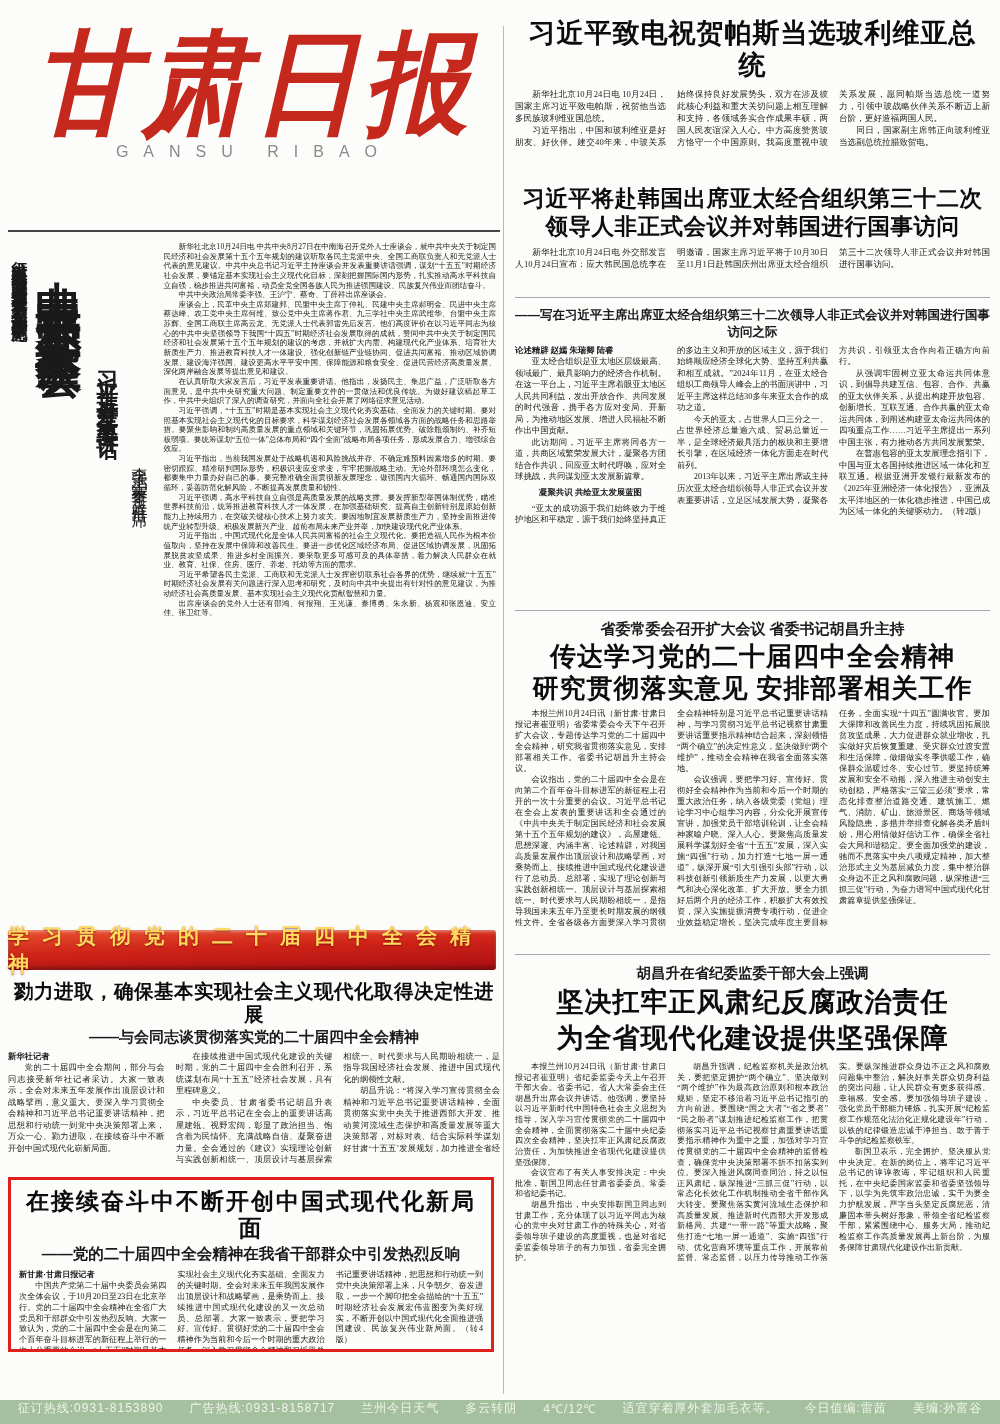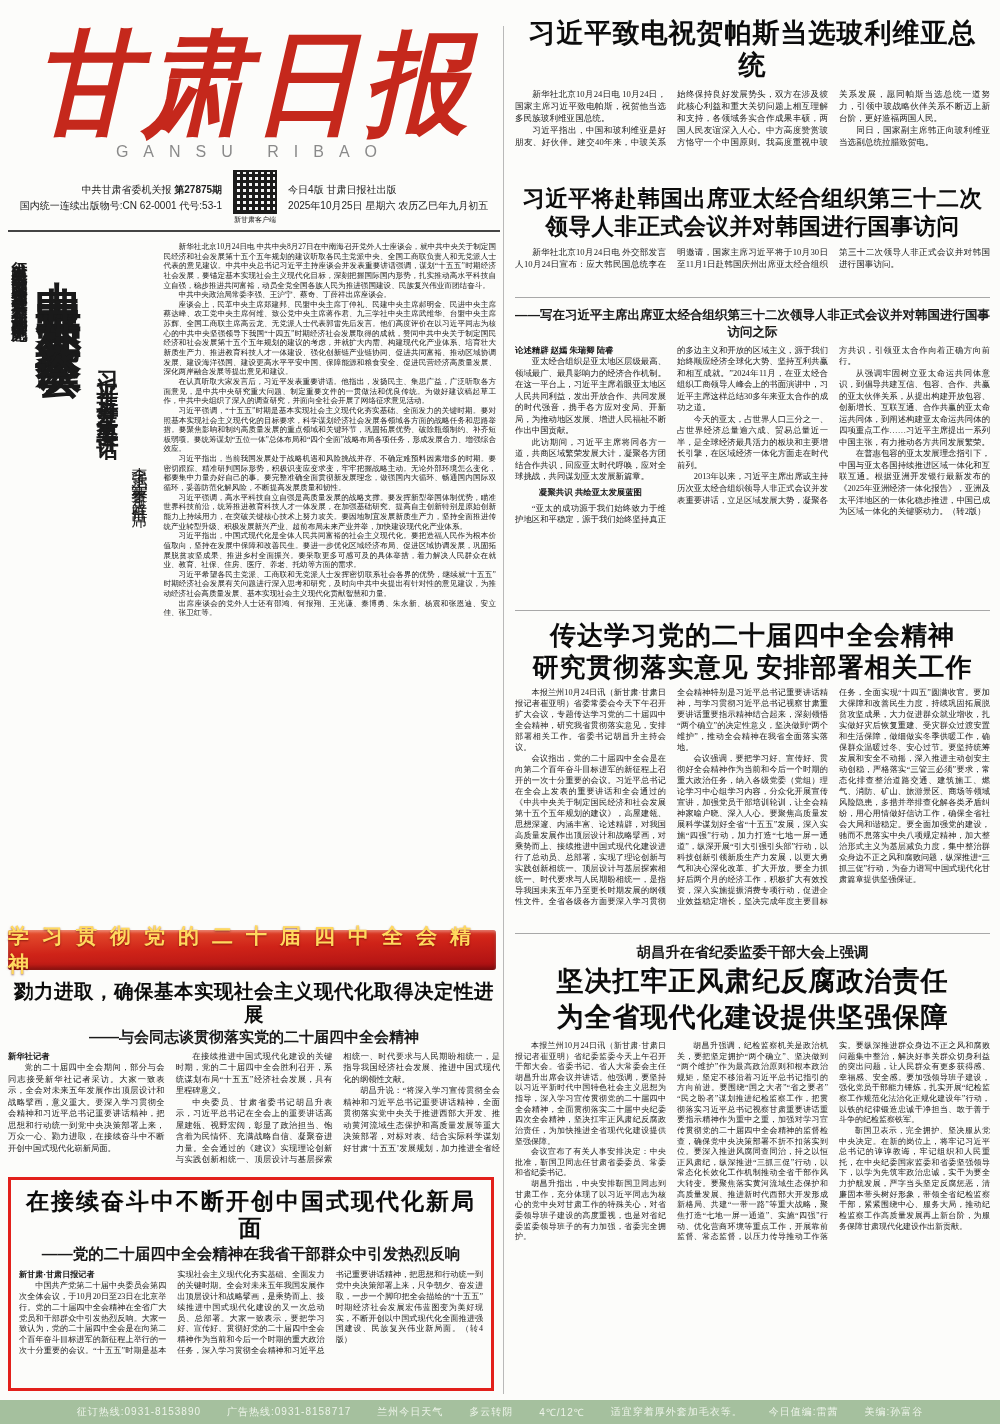--- a/index.html
+++ b/index.html
@@ -65,21 +65,21 @@
   .cols3 p.subhead-p{text-indent:0;font-weight:bold;text-align:center;margin:4px 0;
                      font-family:"Liberation Sans",sans-serif;}
   .hr{border:none;border-top:1px solid #a8a8a8;margin:7px 0;}
 
   
   .unity-title{font-size:19.5px;letter-spacing:0.5px;}
   .unity-sub{font-size:15px;}
   .unity-body{height:118px;font-size:8.3px;line-height:1.38;margin-top:4px;}
 
   .redbox{flex:none;border:3px solid #e2201b;margin:8px 6px 4px 0;padding:6px 8px 4px 8px;
-          box-sizing:border-box;height:214px;overflow:hidden;}
+          box-sizing:border-box;height:175px;overflow:hidden;}
   .redbox-title{font-size:23px;letter-spacing:2px;}
   .redbox-sub{font-size:15.5px;margin-top:2px;}
   .redbox-body{height:104px;font-size:8.1px;line-height:1.34;margin-top:5px;}
 
   
   .congrats-title{font-size:27px;letter-spacing:1px;margin-top:12px;}
   .congrats-body{height:96px;font-size:8.6px;line-height:1.4;margin-top:6px;}
 
   .apecv-title{font-size:22.5px;letter-spacing:0.5px;}
   .apecv-body{height:44px;font-size:8.6px;line-height:1.4;margin-top:5px;}
@@ -90,50 +90,35 @@
 
   .sc-kicker{font-size:15px;}
   .sc-title{font-size:26px;letter-spacing:1px;}
   .sc-body{height:238px;font-size:8.2px;line-height:1.34;margin-top:5px;}
 
   .disc-kicker{font-size:14.5px;}
   .disc-title{font-size:27px;letter-spacing:1px;}
   .disc-body{flex:1;font-size:8.0px;line-height:1.33;margin-top:5px;}
 
   
-  .footer{flex:none;height:24px;background:#a5c09e;display:flex;align-items:center;
+  .footer{flex:none;height:24px;background:#a5c09e;display:flex;
           justify-content:center;gap:26px;font-family:"Liberation Sans",sans-serif;
-          font-size:10px;color:#eef4ea;letter-spacing:1px;}
+          font-size:12px;color:#eef4ea;letter-spacing:1px;}
 </style>
 </head>
 <body>
 
 <div class="page">
   <div class="cols">
 
     <div class="left">
 
       <div class="masthead">
         <div class="brand">甘肃日报</div>
         <div class="pinyin">GANSU RIBAO</div>
-        <div class="mast-info">
-          <div class="blk l">
-            <span>中共甘肃省委机关报</span>
-            <b>第27875期</b><br>
-            <span>国内统一连续出版物号:CN 62-0001 代号:53-1</span>
-          </div>
-          <div class="qr-wrap">
-            <div class="qr"></div>
-            <div class="qr-label">新甘肃客户端</div>
-          </div>
-          <div class="blk r">
-            <span>今日4版 甘肃日报社出版</span><br>
-            <span>2025年10月25日 星期六 农历乙巳年九月初五</span>
-          </div>
-        </div>
       </div>
 
       <div class="lead">
         <div class="v side-note">征求对中共中央关于制定国民经济和社会发展第十五个五年规划的建议的意见</div>
         <div class="v lead-title">中共中央召开党外人士座谈会</div>
         <div class="v lead-sub">习近平主持并发表重要讲话</div>
         <div class="v lead-by">李强王沪宁蔡奇丁薛祥出席</div>
         <div class="lead-body">
           <p>新华社北京10月24日电 中共中央8月27日在中南海召开党外人士座谈会，就中共中央关于制定国民经济和社会发展第十五个五年规划的建议听取各民主党派中央、全国工商联负责人和无党派人士代表的意见建议。中共中央总书记习近平主持座谈会并发表重要讲话强调，谋划“十五五”时期经济社会发展，要锚定基本实现社会主义现代化目标，深刻把握国际国内形势，扎实推动高水平科技自立自强，稳步推进共同富裕，动员全党全国各族人民为推进强国建设、民族复兴伟业而团结奋斗。</p>
           <p>中共中央政治局常委李强、王沪宁、蔡奇、丁薛祥出席座谈会。</p>
@@ -208,20 +193,21 @@
           <p>今天的亚太，占世界人口三分之一、占世界经济总量逾六成、贸易总量近一半，是全球经济最具活力的板块和主要增长引擎，在区域经济一体化方面走在时代前列。</p>
           <p>2013年以来，习近平主席出席或主持历次亚太经合组织领导人非正式会议并发表重要讲话，立足区域发展大势，凝聚各方共识，引领亚太合作向着正确方向前行。</p>
           <p>从强调牢固树立亚太命运共同体意识，到倡导共建互信、包容、合作、共赢的亚太伙伴关系，从提出构建开放包容、创新增长、互联互通、合作共赢的亚太命运共同体，到阐述构建亚太命运共同体的四项重点工作……习近平主席提出一系列中国主张，有力推动各方共同发展繁荣。</p>
           <p>在普惠包容的亚太发展理念指引下，中国与亚太各国持续推进区域一体化和互联互通。根据亚洲开发银行最新发布的《2025年亚洲经济一体化报告》，亚洲及太平洋地区的一体化稳步推进，中国已成为区域一体化的关键驱动力。（转2版）</p>
         </div>
       </div>
 
       <hr class="hr">
 
       <div>
+        <div class="kicker sc-kicker">省委常委会召开扩大会议 省委书记胡昌升主持</div>
         <div class="art-title sc-title">传达学习党的二十届四中全会精神</div>
         <div class="art-title sc-title">研究贯彻落实意见 安排部署相关工作</div>
         <div class="cols3 sc-body">
           <p>本报兰州10月24日讯（新甘肃·甘肃日报记者崔亚明）省委常委会今天下午召开扩大会议，专题传达学习党的二十届四中全会精神，研究我省贯彻落实意见，安排部署相关工作。省委书记胡昌升主持会议。</p>
           <p>会议指出，党的二十届四中全会是在向第二个百年奋斗目标进军的新征程上召开的一次十分重要的会议。习近平总书记在全会上发表的重要讲话和全会通过的《中共中央关于制定国民经济和社会发展第十五个五年规划的建议》，高屋建瓴、思想深邃、内涵丰富、论述精辟，对我国高质量发展作出顶层设计和战略擘画，对乘势而上、接续推进中国式现代化建设进行了总动员、总部署，实现了理论创新与实践创新相统一、顶层设计与基层探索相统一、时代要求与人民期盼相统一，是指导我国未来五年乃至更长时期发展的纲领性文件。全省各级各方面要深入学习贯彻全会精神特别是习近平总书记重要讲话精神，与学习贯彻习近平总书记视察甘肃重要讲话重要指示精神结合起来，深刻领悟“两个确立”的决定性意义，坚决做到“两个维护”，推动全会精神在我省全面落实落地。</p>
           <p>会议强调，要把学习好、宣传好、贯彻好全会精神作为当前和今后一个时期的重大政治任务，纳入各级党委（党组）理论学习中心组学习内容，分众化开展宣传宣讲，加强党员干部培训轮训，让全会精神家喻户晓、深入人心。要聚焦高质量发展科学谋划好全省“十五五”发展，深入实施“四强”行动，加力打造“七地一屏一通道”，纵深开展“引大引强引头部”行动，以科技创新引领新质生产力发展，以更大勇气和决心深化改革、扩大开放。要全力抓好后两个月的经济工作，积极扩大有效投资，深入实施提振消费专项行动，促进企业效益稳定增长，坚决完成年度主要目标任务，全面实现“十四五”圆满收官。要加大保障和改善民生力度，持续巩固拓展脱贫攻坚成果，大力促进群众就业增收，扎实做好灾后恢复重建、受灾群众过渡安置和生活保障，做细做实冬季供暖工作，确保群众温暖过冬、安心过节。要坚持统筹发展和安全不动摇，深入推进主动创安主动创稳，严格落实“三管三必须”要求，常态化排查整治道路交通、建筑施工、燃气、消防、矿山、旅游景区、商场等领域风险隐患，多措并举排查化解各类矛盾纠纷，用心用情做好信访工作，确保全省社会大局和谐稳定。要全面加强党的建设，驰而不息落实中央八项规定精神，加大整治形式主义为基层减负力度，集中整治群众身边不正之风和腐败问题，纵深推进“三抓三促”行动，为奋力谱写中国式现代化甘肃篇章提供坚强保证。</p>
         </div>
       </div>
 
       <hr class="hr">

